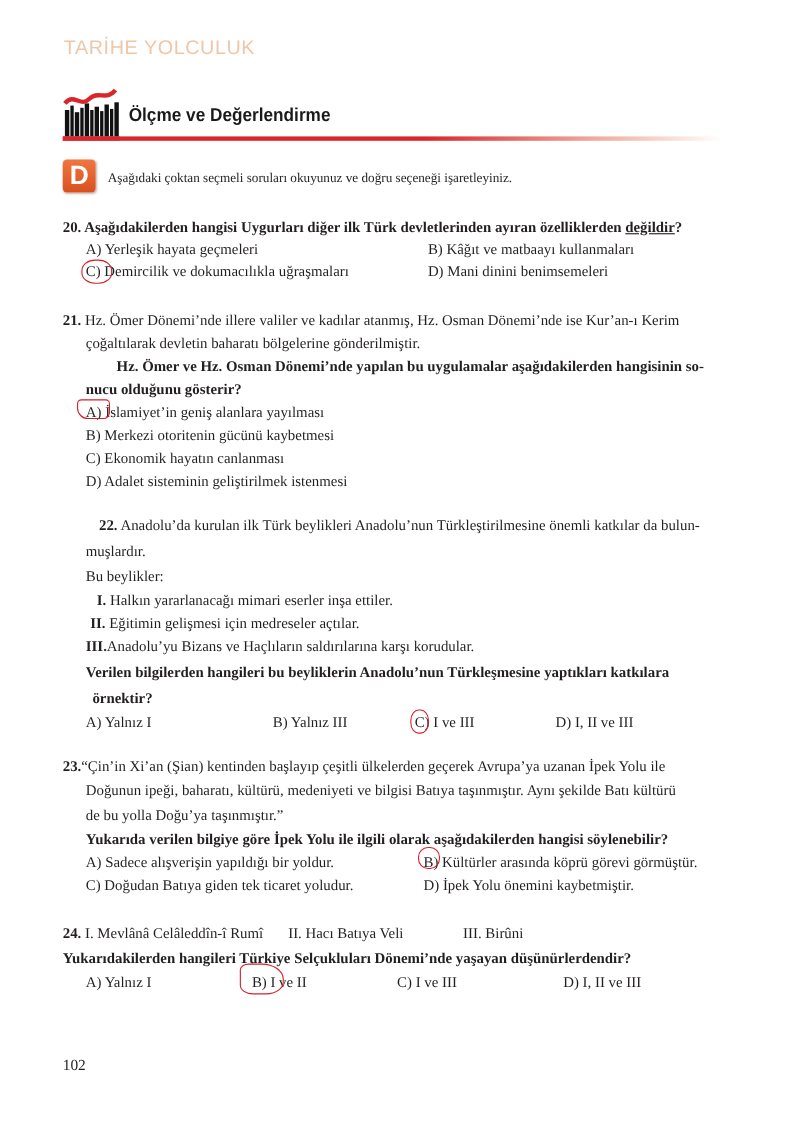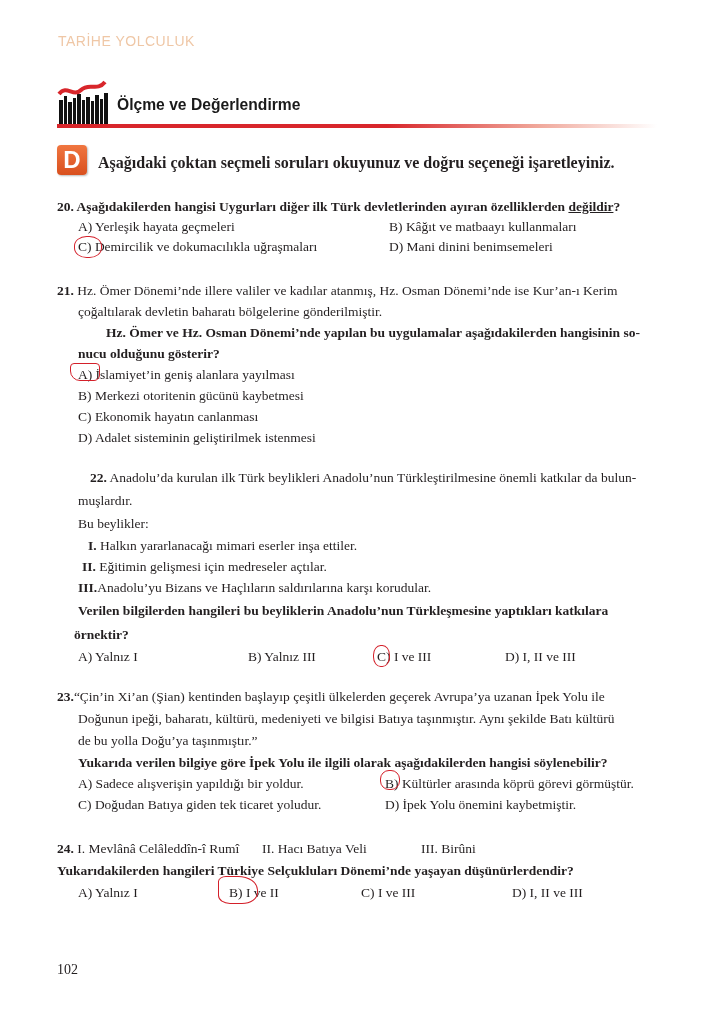--- a/index.html
+++ b/index.html
@@ -1,30 +1,30 @@
 <!DOCTYPE html>
 <html><head>
 <meta charset="utf-8">
 <style>
   html, body { margin:0; padding:0; background:#ffffff; }
   body { width:726px; height:1024px; position:relative; overflow:hidden;
          font-family:"Liberation Serif", serif; color:#231f20; }
   .abs { position:absolute; }
   .book-title { left:58px; top:33px; font-family:"Liberation Sans", sans-serif;
-    font-size:14px; letter-spacing:0.5px; color:#efc7a6; }
+    font-size:18px; letter-spacing:0.5px; color:#efc7a6; }
   .logo { left:57px; top:80px; width:52px; height:48px; }
   .section-title { left:117px; top:95px; font-family:"Liberation Sans", sans-serif;
     font-weight:bold; font-size:17px; color:#1a1a1a; transform:scaleX(0.92); transform-origin:left; }
   .section-rule { left:57px; top:124px; width:600px; height:4px;
     background:linear-gradient(to right,#d8262b 0%,#d8262b 55%,#f0a79a 80%,#ffffff 100%); }
   .d-icon { left:57px; top:145px; width:30px; height:30px; border-radius:4px;
     background:linear-gradient(#f07640,#d9501e); box-shadow:1px 1px 2px #bbb;
     display:flex; align-items:center; justify-content:center; }
   .d-icon span { font-family:"Liberation Sans", sans-serif; font-weight:bold; color:#fff; font-size:24px; }
-  .instr { left:98px; top:154px; font-size:16px; font-weight:bold; }
+  .instr { left:98px; top:154px; font-size:12px; font-weight:normal; }
   .q { font-size:13.5px; line-height:21px; }
   .b { font-weight:bold; }
   .u { text-decoration:underline; }
   .mark { position:absolute; border:1.5px solid #d4202a; border-radius:45%; }
   .page-num { left:57px; top:962px; font-size:14px; }
 </style>
 </head>
 <body>
 
 <div class="abs book-title">TARİHE YOLCULUK</div>
@@ -80,21 +80,21 @@
 <div class="abs q" style="left:57px;top:467px;margin-left:33px;">
   <span class="b">22.</span>
   <span>Anadolu’da kurulan ilk Türk beylikleri Anadolu’nun Türkleştirilmesine önemli katkılar da bulun-</span>
 </div>
 <div class="abs q" style="left:78px;top:490px;">muşlardır.</div>
 <div class="abs q" style="left:78px;top:513px;">Bu beylikler:</div>
 <div class="abs q" style="left:88px;top:535px;"><span class="b">I.</span> <span>Halkın yararlanacağı mimari eserler inşa ettiler.</span></div>
 <div class="abs q" style="left:82px;top:556px;"><span class="b">II.</span> <span>Eğitimin gelişmesi için medreseler açtılar.</span></div>
 <div class="abs q" style="left:78px;top:577px;"><span class="b">III.</span><span>Anadolu’yu Bizans ve Haçlıların saldırılarına karşı korudular.</span></div>
 <div class="abs q b" style="left:78px;top:600px;">Verilen bilgilerden hangileri bu beyliklerin Anadolu’nun Türkleşmesine yaptıkları katkılara</div>
-<div class="abs q b" style="left:74px;top:624px;">örnektir?</div>
+<div class="abs q b" style="left:84px;top:624px;">örnektir?</div>
 <div class="abs q" style="left:78px;top:646px;">A) Yalnız I</div>
 <div class="abs q" style="left:232px;top:646px;margin-left:16px;">B) Yalnız III</div>
 <div class="abs q" style="left:377px;top:646px;">C) I ve III</div>
 <div class="abs q" style="left:505px;top:646px;">D) I, II ve III</div>
 <div class="mark" style="left:373px;top:645px;width:15px;height:20px;"></div>
 
 <div class="abs q" style="left:57px;top:686px;">
   <span class="b">23.</span><span>“Çin’in Xi’an (Şian) kentinden başlayıp çeşitli ülkelerden geçerek Avrupa’ya uzanan İpek Yolu ile</span>
 </div>
 <div class="abs q" style="left:78px;top:708px;">Doğunun ipeği, baharatı, kültürü, medeniyeti ve bilgisi Batıya taşınmıştır. Aynı şekilde Batı kültürü</div>

